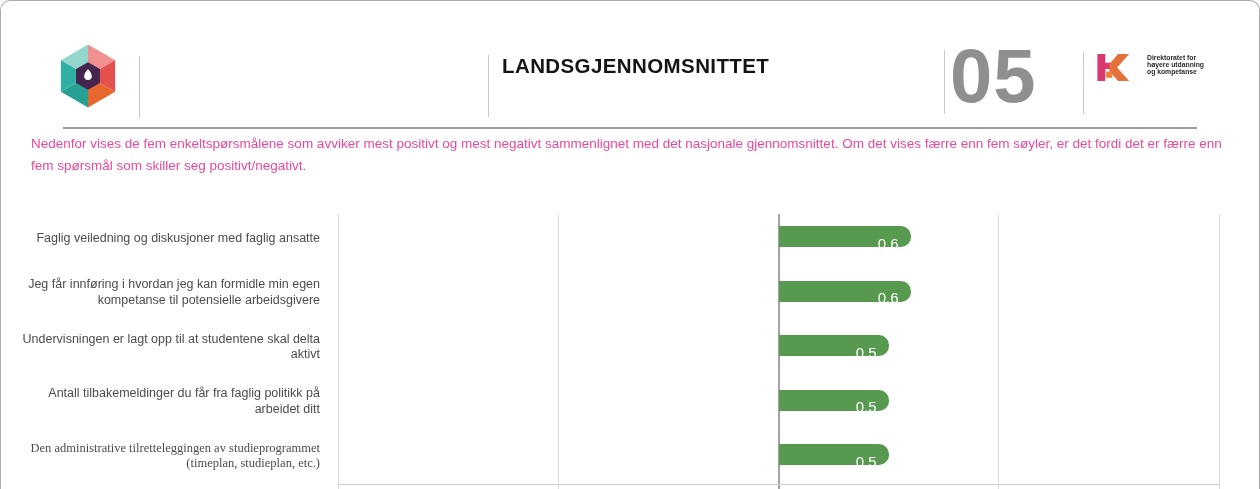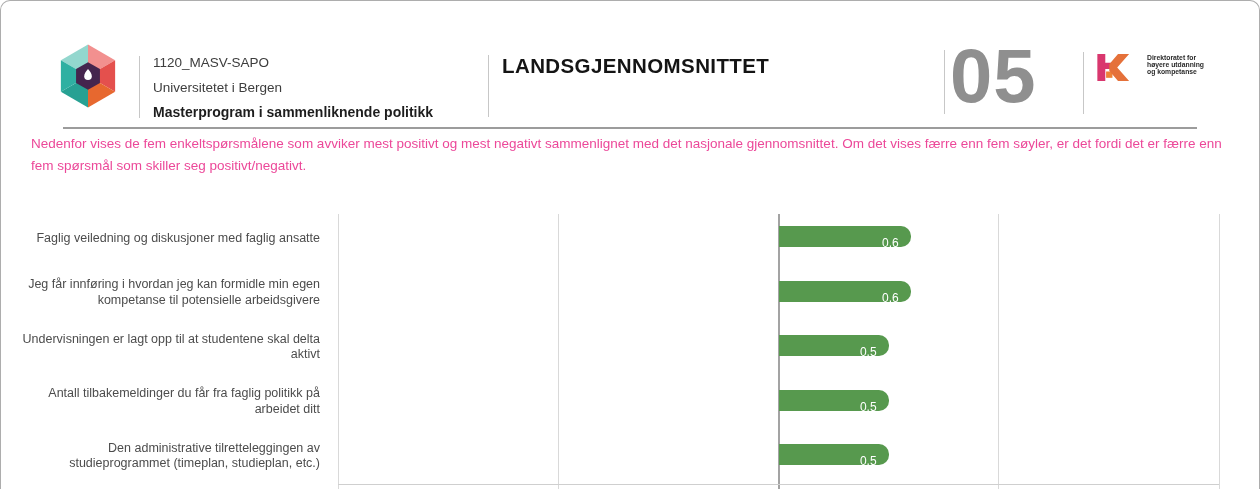--- a/index.html
+++ b/index.html
@@ -27,45 +27,40 @@
   .intro{position:absolute;left:30px;top:132px;width:1208px;font-size:13.5px;line-height:21.5px;color:#ec4899;margin:0;}
   
   .labels{position:absolute;left:30px;top:210px;width:301px;height:279px;}
   .label-row{position:absolute;right:12px;width:301px;height:54.5px;display:flex;align-items:center;justify-content:flex-end;}
   .cat-label{font-size:12.5px;line-height:15.5px;color:#4c4c4c;text-align:right;}
   .plot{position:absolute;left:337px;top:210px;width:881px;height:279px;}
   .gridline{position:absolute;top:3px;bottom:0;width:1px;}
   .gridline.zero{width:2px;}
   .axis{position:absolute;left:0;top:273px;width:100%;height:1px;}
   .bar{position:absolute;height:21px;border-radius:0 10px 10px 0;display:flex;align-items:center;justify-content:flex-end;box-sizing:border-box;padding-right:12px;}
-  .bar-value{color:#fff;font-size:12px;margin-top:13px;}
+  .bar-value{color:#fff;font-size:15px;margin-top:13px;}
 </style>
 </head>
 <body>
 
 <div class="page">
 
   <svg class="sb-logo" viewBox="0 0 104 118">
     <polygon points="52,59 2,30 52,1" fill="#93d7ce"></polygon>
     <polygon points="52,59 52,1 102,30" fill="#f2908f"></polygon>
     <polygon points="52,59 102,30 102,88" fill="#e4504d"></polygon>
     <polygon points="52,59 102,88 52,117" fill="#e7682f"></polygon>
     <polygon points="52,59 52,117 2,88" fill="#27a193"></polygon>
     <polygon points="52,59 2,88 2,30" fill="#2fb0a2"></polygon>
     <polygon points="52,33.5 74,46.3 74,71.7 52,84.5 30,71.7 30,46.3" fill="#45254e"></polygon>
     <path d="M52,46 C56.5,51.5 59,55 59,59.5 A7,7 0 1 1 45,59.5 C45,55 47.5,51.5 52,46 Z" fill="#ffffff"></path>
   </svg>
 
   <div class="vsep sep1"></div>
 
-  <div class="prog">
-    <div>1120_MASV-SAPO</div>
-    <div>Universitetet i Bergen</div>
-    <div class="bold">Masterprogram i sammenliknende politikk</div>
-  </div>
 
   <div class="vsep sep2"></div>
 
   <div class="title">
     <div>LANDSGJENNOMSNITTET</div>
   </div>
 
   <div class="vsep sep3"></div>
 
   <div class="pagenum">05</div>
@@ -93,21 +88,21 @@
       </div>
       <div class="label-row" style="top: 54.5px;">
         <div class="cat-label">Jeg får innføring i hvordan jeg kan formidle min egen kompetanse til potensielle arbeidsgivere</div>
       </div>
       <div class="label-row" style="top: 109px;">
         <div class="cat-label">Undervisningen er lagt opp til at studentene skal delta aktivt</div>
       </div>
       <div class="label-row" style="top: 163.5px;">
         <div class="cat-label">Antall tilbakemeldinger du får fra faglig politikk på arbeidet ditt</div>
       </div>
-      <div class="label-row" style="top: 218px;">
+      <div class="label-row" style="top: 218px; font-family: Liberation Serif, serif;">
         <div class="cat-label">Den administrative tilretteleggingen av studieprogrammet (timeplan, studieplan, etc.)</div>
       </div>
     </div>
   <div class="plot">
       <div class="gridline" style="left: calc(0% - 0.5px); background: rgb(217, 217, 217);"></div>
       <div class="gridline" style="left: calc(25% - 0.5px); background: rgb(217, 217, 217);"></div>
       <div class="gridline zero" style="left: calc(50% - 1px); background: rgb(163, 163, 163);"></div>
       <div class="gridline" style="left: calc(75% - 0.5px); background: rgb(217, 217, 217);"></div>
       <div class="gridline" style="left: calc(100% - 0.5px); background: rgb(217, 217, 217);"></div>
       <div class="axis" style="background: rgb(207, 207, 207);"></div>

